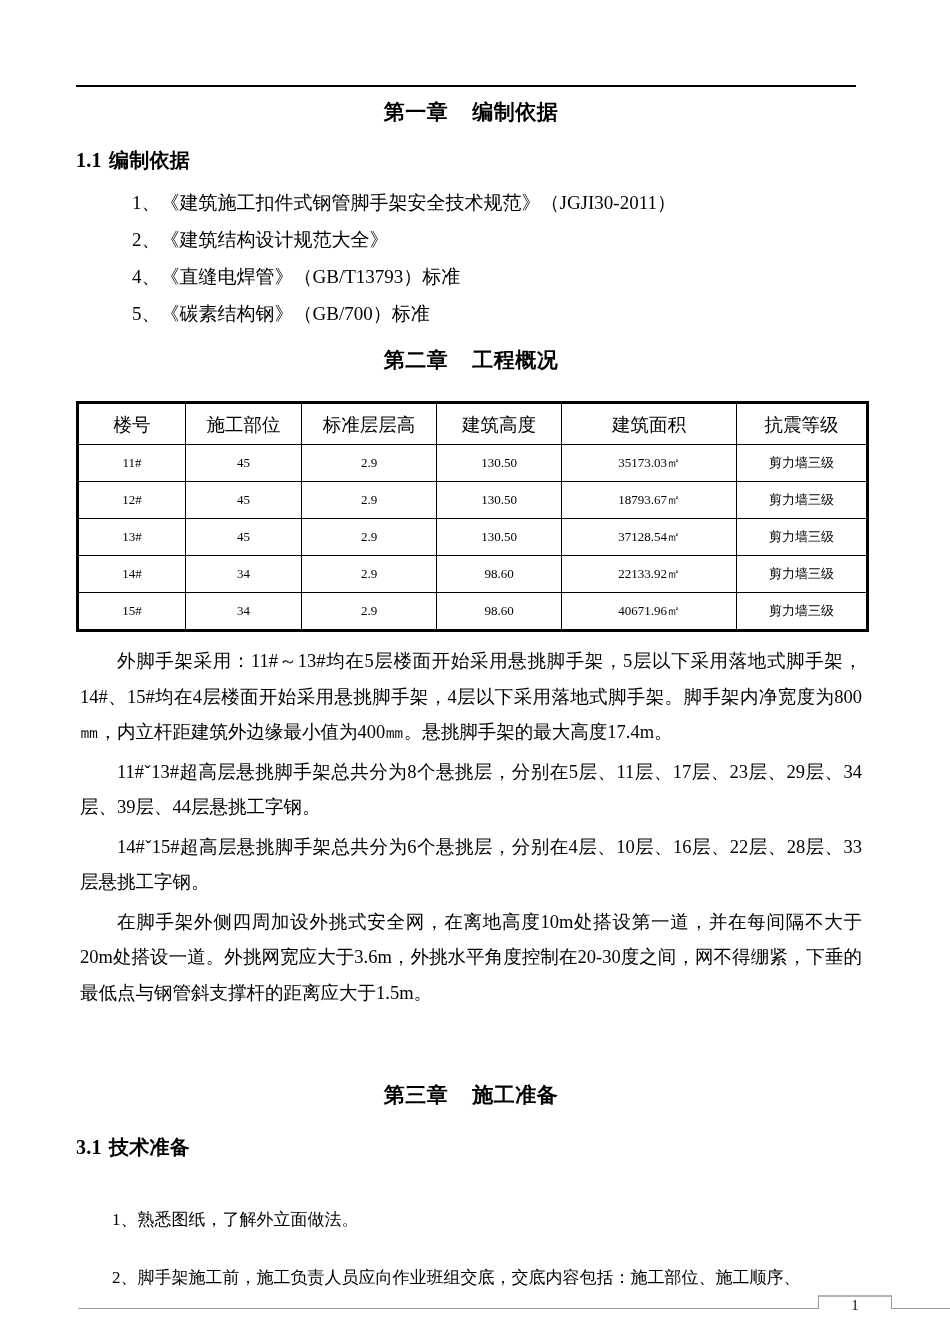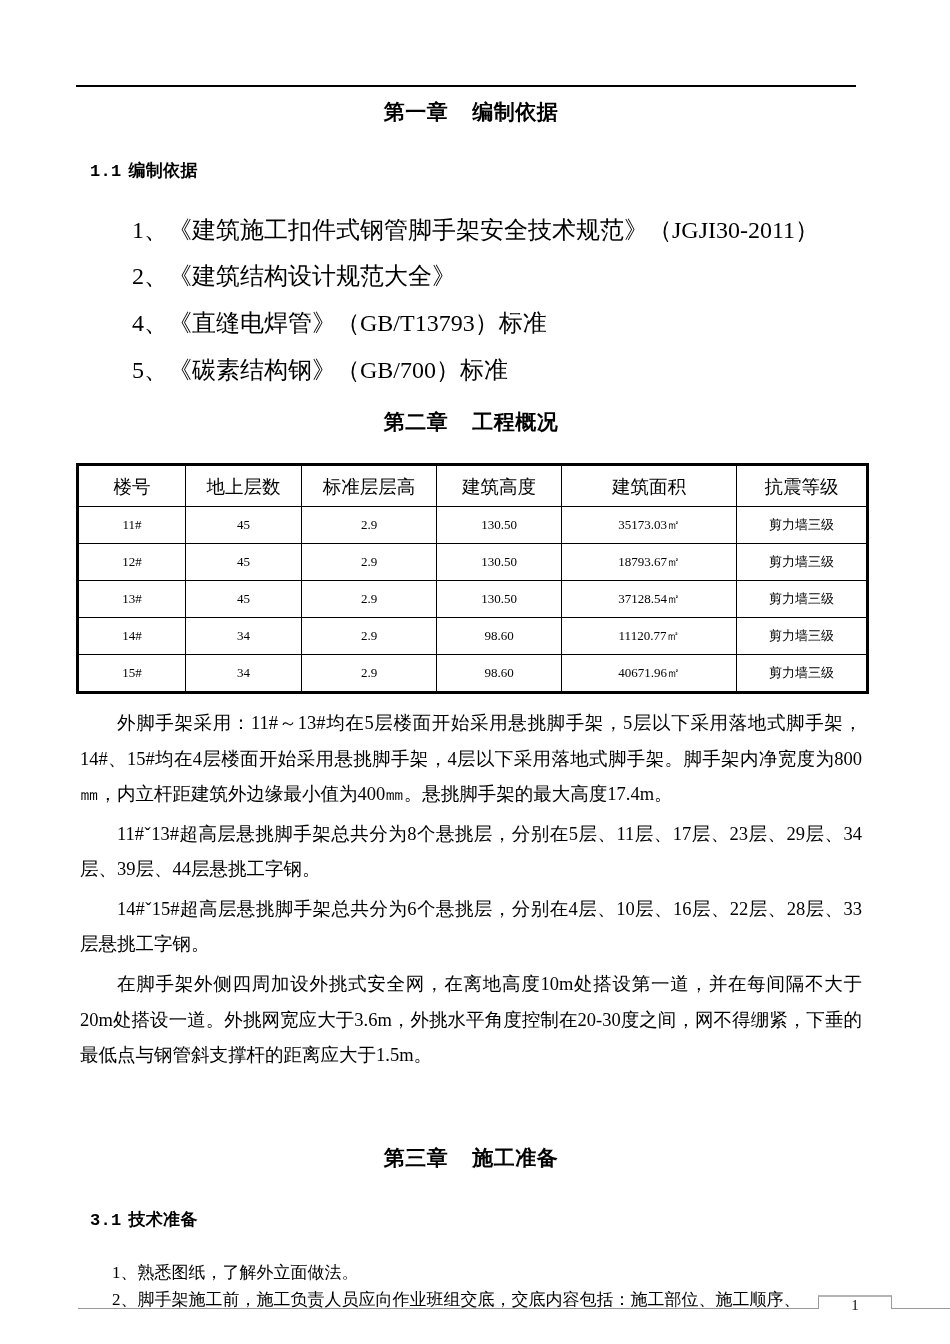--- a/index.html
+++ b/index.html
@@ -48,56 +48,57 @@
     font-size: 21px;
     text-align: center;
     margin: 0;
     padding: 0;
     letter-spacing: 0.5px;
     line-height: 1.5;
   }
   h1.chapter .gap { display: inline-block; width: 24px; }
 
   h2.sub {
-    font-family: Liberation Mono, monospace;
+    font-family: Liberation Serif, serif;
     font-weight: bold;
-    font-size: 17px;
-    margin: 14px;
+    font-size: 20px;
+    margin: 0;
     padding: 0;
     line-height: 1.6;
     letter-spacing: 0.3px;
   }
   h2.sub .num { margin-right: 7px; }
 
   ol.reflist, ul.plainlist {
     list-style: none;
     margin: 0;
     padding: 0;
   }
   .ref-item {
-    font-size: 24px;
+    font-size: 19px;
     line-height: 1.95;
     padding-left: 56px;
     white-space: nowrap;
   }
 
   p.body-par {
     font-size: 18.5px;
     line-height: 1.92;
     margin: 4px;
     text-align: justify;
     text-justify: inter-ideograph;
     text-indent: 2em;
   }
 
   .small-item {
     font-size: 17px;
     line-height: 1.55;
     padding-left: 36px;
     white-space: nowrap;
+    margin-top: 32px;
   }
 
   
   table.info {
     border-collapse: collapse;
     width: 790px;
     table-layout: fixed;
     margin: 0;
     border: 3px solid #000;
     padding-left: 17px;
@@ -213,21 +214,21 @@
         <col class="c0">
           <col class="c1">
           <col class="c2">
           <col class="c3">
           <col class="c4">
           <col class="c5">
       </colgroup>
       <thead>
         <tr>
           <th>楼号</th>
-          <th>地上层数</th>
+          <th>施工部位</th>
           <th>标准层层高</th>
           <th>建筑高度</th>
           <th>建筑面积</th>
           <th>抗震等级</th>
         </tr>
       </thead>
       <tbody>
         <tr>
           <td>11#</td>
           <td>45</td>
@@ -250,21 +251,21 @@
           <td>2.9</td>
           <td>130.50</td>
           <td>37128.54㎡</td>
           <td>剪力墙三级</td>
         </tr>
         <tr>
           <td>14#</td>
           <td>34</td>
           <td>2.9</td>
           <td>98.60</td>
-          <td>11120.77㎡</td>
+          <td>22133.92㎡</td>
           <td>剪力墙三级</td>
         </tr>
         <tr>
           <td>15#</td>
           <td>34</td>
           <td>2.9</td>
           <td>98.60</td>
           <td>40671.96㎡</td>
           <td>剪力墙三级</td>
         </tr>

